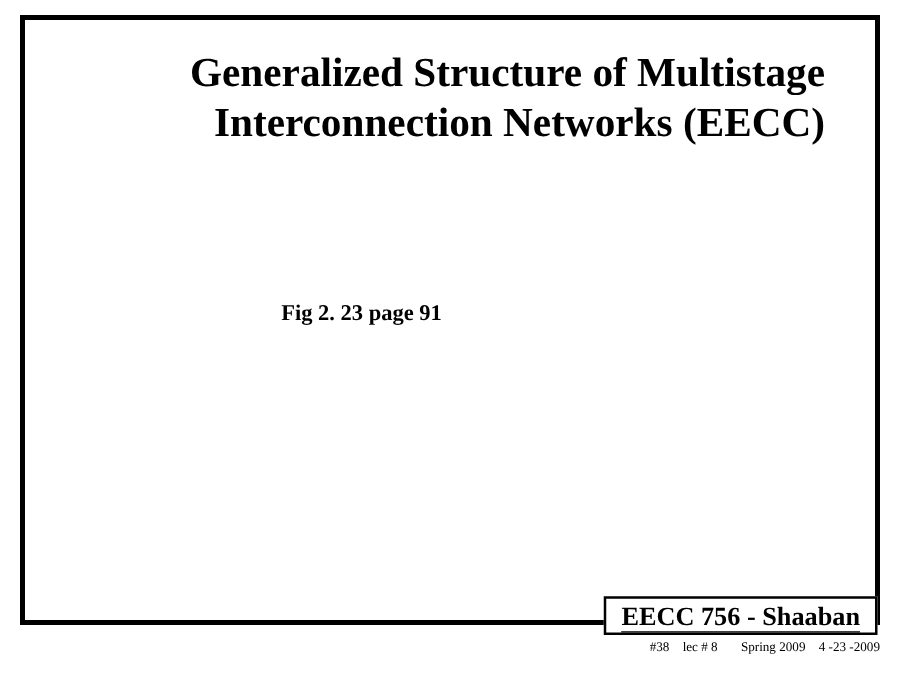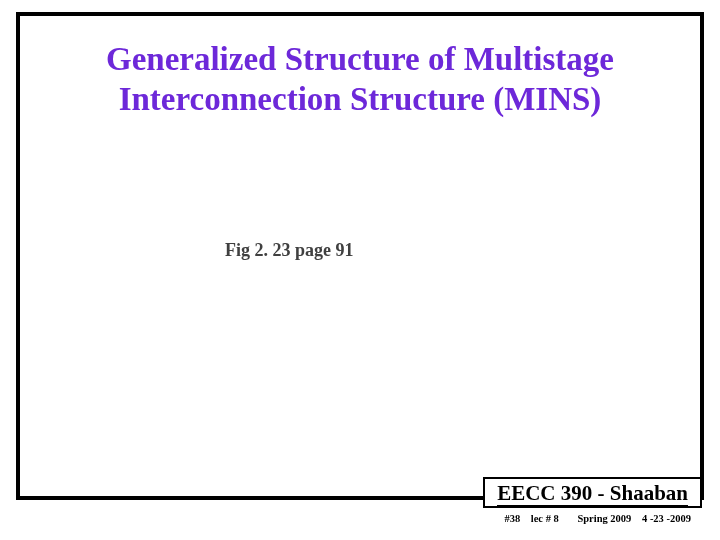--- a/index.html
+++ b/index.html
@@ -16,78 +16,78 @@
       left: 16px;
       right: 16px;
       bottom: 40px;
       border: 4px solid #000;
     }
     .title {
       position: absolute;
       top: 40px;
       left: 60px;
       right: 60px;
-      text-align: center;
+      text-align: right;
       font-size: 33px;
       font-weight: bold;
       line-height: 1.2;
-      color: #6d28d9;
+      color: #000000;
     }
     .body {
       position: absolute;
       top: 240px;
       left: 225px;
       font-size: 18px;
       font-weight: bold;
-      color: #404040;
+      color: #000000;
     }
     .body p {
       margin-bottom: 24px;
     }
     .footer-box {
       position: absolute;
       right: 18px;
       bottom: 32px;
       border: 2px solid #000;
       background: #fff;
       padding: 2px 12px 0 12px;
       font-size: 21px;
       font-weight: bold;
     }
     .footer-box span {
       border-bottom: 1px solid #000;
     }
     .footer-line {
       position: absolute;
-      right: 29px;
+      right: 16px;
       bottom: 16px;
       font-size: 10.5px;
-      font-weight: bold;
+      font-weight: normal;
       color: #000;
       white-space: nowrap;
     }
     .footer-line .gap { display: inline-block; width: 8px; }
   </style>
 </head>
 <body>
 
 <div class="slide">
   <div class="frame"></div>
 
   <div class="title">
     <div>Generalized Structure of Multistage</div>
-    <div>Interconnection Structure (MINS)</div>
+    <div>Interconnection Networks (EECC)</div>
   </div>
 
   <div class="body">
     <p>Fig 2. 23  page 91</p>
   </div>
 
   <div class="footer-box">
-    <span>EECC 390 - Shaaban</span>
+    <span>EECC 756 - Shaaban</span>
   </div>
 
   <div class="footer-line">
     <span>#38</span><span class="gap"></span>
     <span>lec # 8</span><span class="gap"></span><span class="gap"></span>
     <span>Spring 2009</span><span class="gap"></span>
     <span>4 -23 -2009</span>
   </div>
 </div>
 

